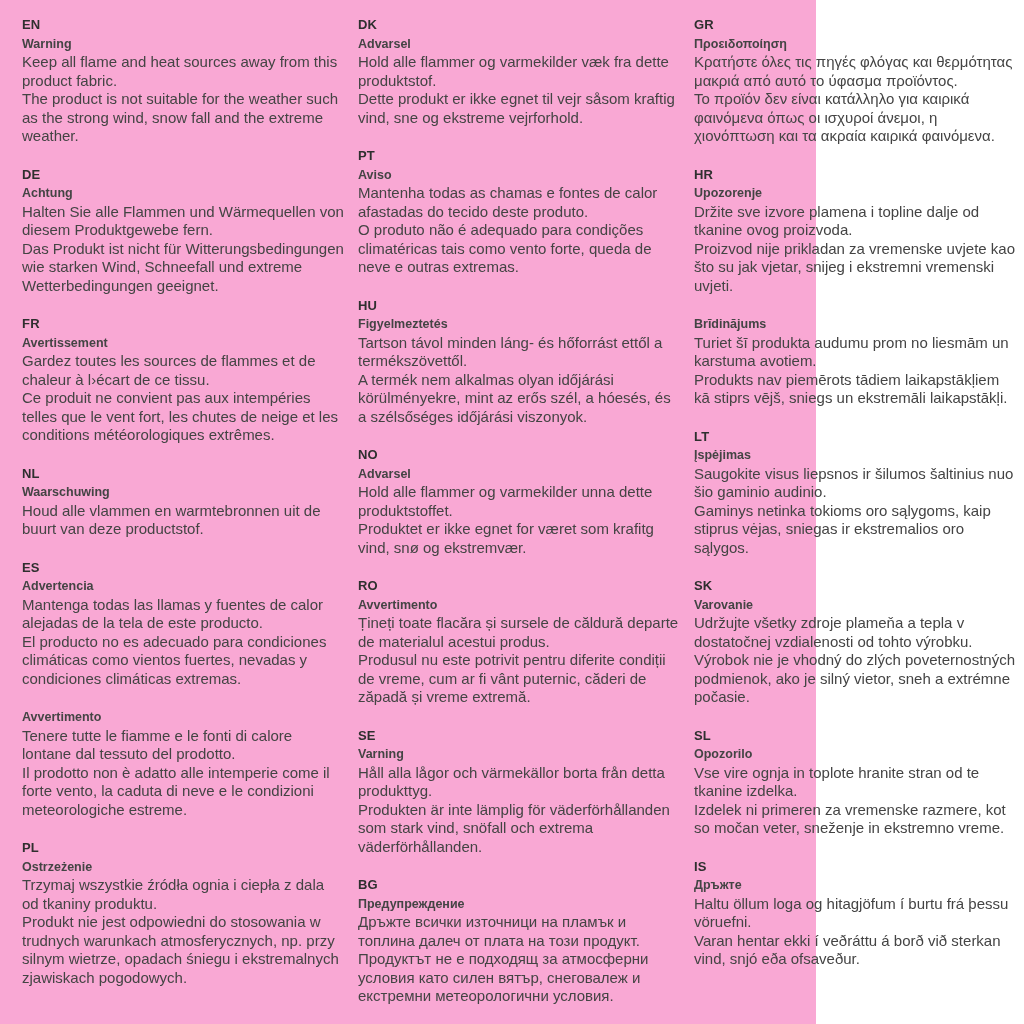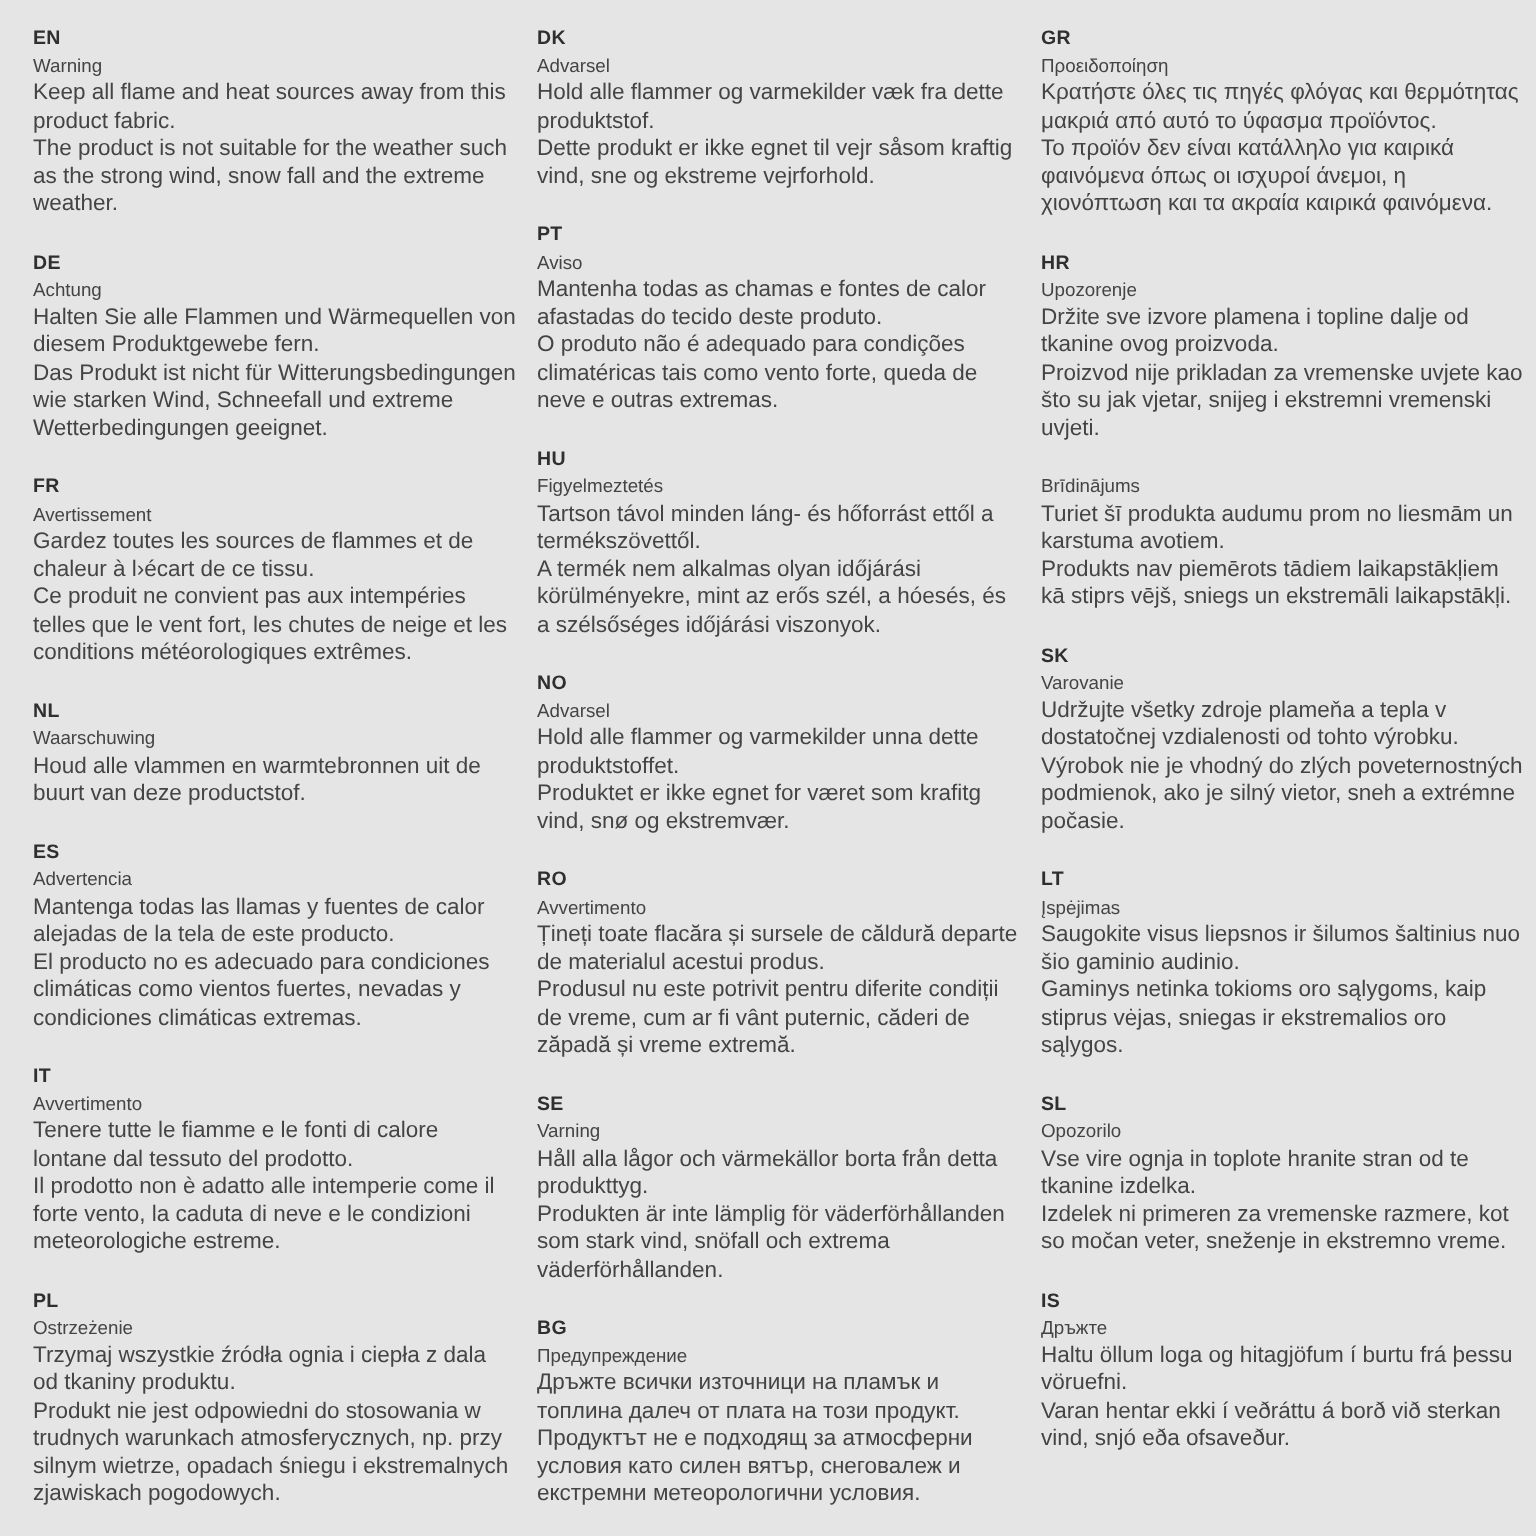--- a/index.html
+++ b/index.html
@@ -9,45 +9,46 @@
     width: 1024px;
     height: 1024px;
     overflow: hidden;
   }
   body {
     font-family: "Liberation Sans", sans-serif;
     color: #3d3d3d;
   }
   .page {
     box-sizing: border-box;
-    width: 1024px;
+    width: 816px;
     height: 1024px;
     padding: 16px 6px 10px 22px;
     display: flex;
     gap: 14px;
-    background: #e5e5e5;
+    background: #f9a8d4;
   }
   .col {
     width: 322px;
     flex: 0 0 322px;
   }
   .section {
     margin: 0 0 20px 0;
   }
   .lang-code {
     font-weight: bold;
     font-size: 13px;
     line-height: 18.5px;
     color: #2f2f2f;
     letter-spacing: 0.2px;
   }
   .warn-title {
     font-size: 12.5px;
     line-height: 18.5px;
     color: #444444;
+    font-weight: bold;
   }
   .warn-para {
     font-size: 15px;
     line-height: 18.5px;
     color: #444444;
     margin: 0;
   }
 </style>
 </head>
 <body>
@@ -82,21 +83,20 @@
       </div>
 
   <div class="section">
     <div class="lang-code">ES</div>
     <div class="warn-title">Advertencia</div>
   <p class="warn-para">Mantenga todas las llamas y fuentes de calor alejadas de la tela de este producto.</p>
         <p class="warn-para">El producto no es adecuado para condiciones climáticas como vientos fuertes, nevadas y condiciones climáticas extremas.</p>
       </div>
 
   <div class="section">
-    <div class="lang-code">IT</div>
     <div class="warn-title">Avvertimento</div>
   <p class="warn-para">Tenere tutte le fiamme e le fonti di calore lontane dal tessuto del prodotto.</p>
         <p class="warn-para">Il prodotto non è adatto alle intemperie come il forte vento, la caduta di neve e le condizioni meteorologiche estreme.</p>
       </div>
 
   <div class="section">
     <div class="lang-code">PL</div>
     <div class="warn-title">Ostrzeżenie</div>
   <p class="warn-para">Trzymaj wszystkie źródła ognia i ciepła z dala od tkaniny produktu.</p>
         <p class="warn-para">Produkt nie jest odpowiedni do stosowania w trudnych warunkach atmosferycznych, np. przy silnym wietrze, opadach śniegu i ekstremalnych zjawiskach pogodowych.</p>
@@ -175,34 +175,34 @@
         <p class="warn-para">Proizvod nije prikladan za vremenske uvjete kao što su jak vjetar, snijeg i ekstremni vremenski uvjeti.</p>
       </div>
 
   <div class="section">
     <div class="warn-title">Brīdinājums</div>
   <p class="warn-para">Turiet šī produkta audumu prom no liesmām un karstuma avotiem.</p>
         <p class="warn-para">Produkts nav piemērots tādiem laikapstākļiem kā stiprs vējš, sniegs un ekstremāli laikapstākļi.</p>
       </div>
 
   <div class="section">
+    <div class="lang-code">LT</div>
+    <div class="warn-title">Įspėjimas</div>
+  <p class="warn-para">Saugokite visus liepsnos ir šilumos šaltinius nuo šio gaminio audinio.</p>
+        <p class="warn-para">Gaminys netinka tokioms oro sąlygoms, kaip stiprus vėjas, sniegas ir ekstremalios oro sąlygos.</p>
+      </div>
+
+  <div class="section">
     <div class="lang-code">SK</div>
     <div class="warn-title">Varovanie</div>
   <p class="warn-para">Udržujte všetky zdroje plameňa a tepla v dostatočnej vzdialenosti od tohto výrobku.</p>
         <p class="warn-para">Výrobok nie je vhodný do zlých poveternostných podmienok, ako je silný vietor, sneh a extrémne počasie.</p>
       </div>
 
   <div class="section">
-    <div class="lang-code">LT</div>
-    <div class="warn-title">Įspėjimas</div>
-  <p class="warn-para">Saugokite visus liepsnos ir šilumos šaltinius nuo šio gaminio audinio.</p>
-        <p class="warn-para">Gaminys netinka tokioms oro sąlygoms, kaip stiprus vėjas, sniegas ir ekstremalios oro sąlygos.</p>
-      </div>
-
-  <div class="section">
     <div class="lang-code">SL</div>
     <div class="warn-title">Opozorilo</div>
   <p class="warn-para">Vse vire ognja in toplote hranite stran od te tkanine izdelka.</p>
         <p class="warn-para">Izdelek ni primeren za vremenske razmere, kot so močan veter, sneženje in ekstremno vreme.</p>
       </div>
 
   <div class="section">
     <div class="lang-code">IS</div>
     <div class="warn-title">Дръжте</div>
   <p class="warn-para">Haltu öllum loga og hitagjöfum í burtu frá þessu vöruefni.</p>

